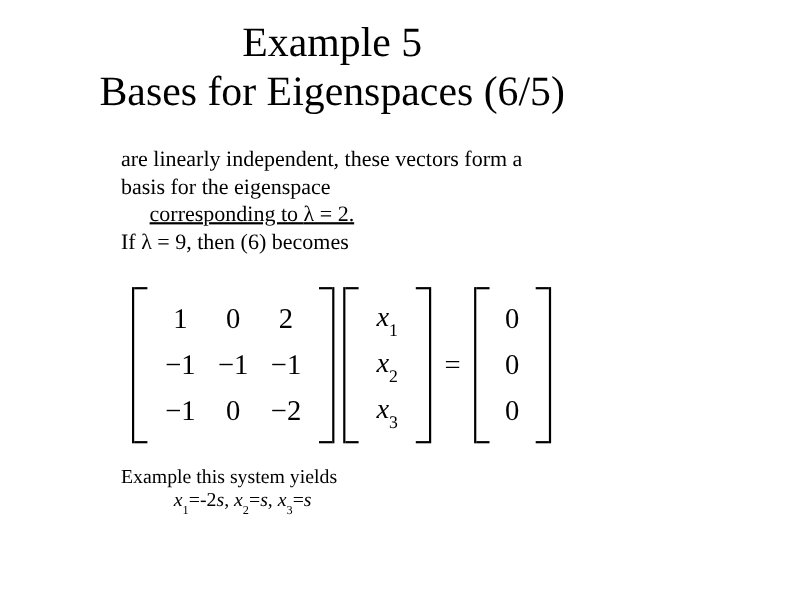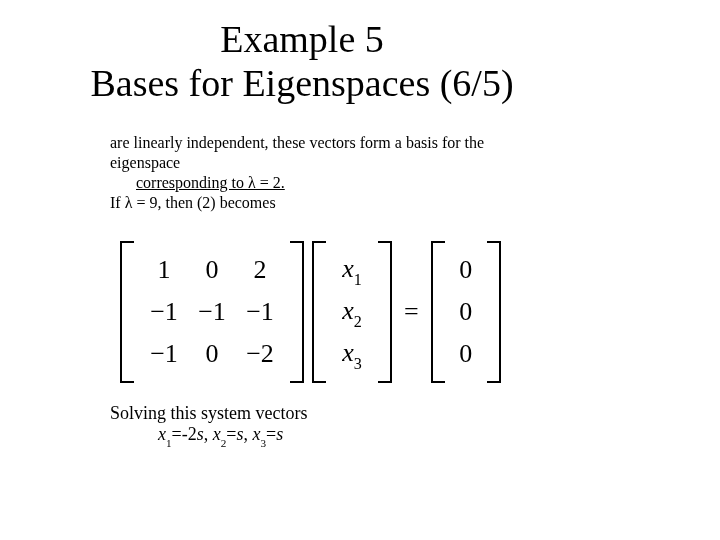--- a/index.html
+++ b/index.html
@@ -19,21 +19,21 @@
     padding: 18px 40px 0 40px;
   }
   .title {
     text-align: center;
     font-size: 38px;
     line-height: 1.15;
     margin: 0 0 28px 0;
     font-weight: normal;
   }
   .body {
-    font-size: 16px;
+    font-size: 20px;
     line-height: 1.25;
     margin: 0 60px 0 70px;
   }
   .indent {
     margin-left: 26px;
     text-decoration: underline;
   }
   .eq {
     margin: 28px 0 20px 80px;
   }
@@ -118,21 +118,21 @@
     <span>Example 5</span><br>
     <span>Bases for Eigenspaces (6/5)</span>
   </h1>
 
   <div class="body">
     <div>are linearly independent, these vectors form a basis for the eigenspace</div>
     <div class="indent">
       <span>corresponding to </span><span>λ = 2.</span>
     </div>
     <div>
-      <span>If </span><span>λ = 9</span><span>, then (2) becomes</span>
+      <span>If </span><span>λ = 9</span><span>, then (6) becomes</span>
     </div>
   </div>
 
   <div class="eq">
     <div class="matrow">
 
       <div class="bracketed">
         <div class="bracket left"></div>
         <div class="mat mat3">
           <div class="cell">1</div>
@@ -166,18 +166,18 @@
           <div class="cell">0</div>
           <div class="cell">0</div>
           <div class="cell">0</div>
         </div>
         <div class="bracket right"></div>
       </div>
 
     </div>
   </div>
 
-  <div class="yields">Solving this system vectors</div>
+  <div class="yields">Example this system yields</div>
   <div class="sol">
     <span class="ital">x</span><span class="sub">1</span><span>=-2</span><span class="ital">s</span><span>, </span><span class="ital">x</span><span class="sub">2</span><span>=</span><span class="ital">s</span><span>, </span><span class="ital">x</span><span class="sub">3</span><span>=</span><span class="ital">s</span>
   </div>
 
 </div>
 
 </body></html>

